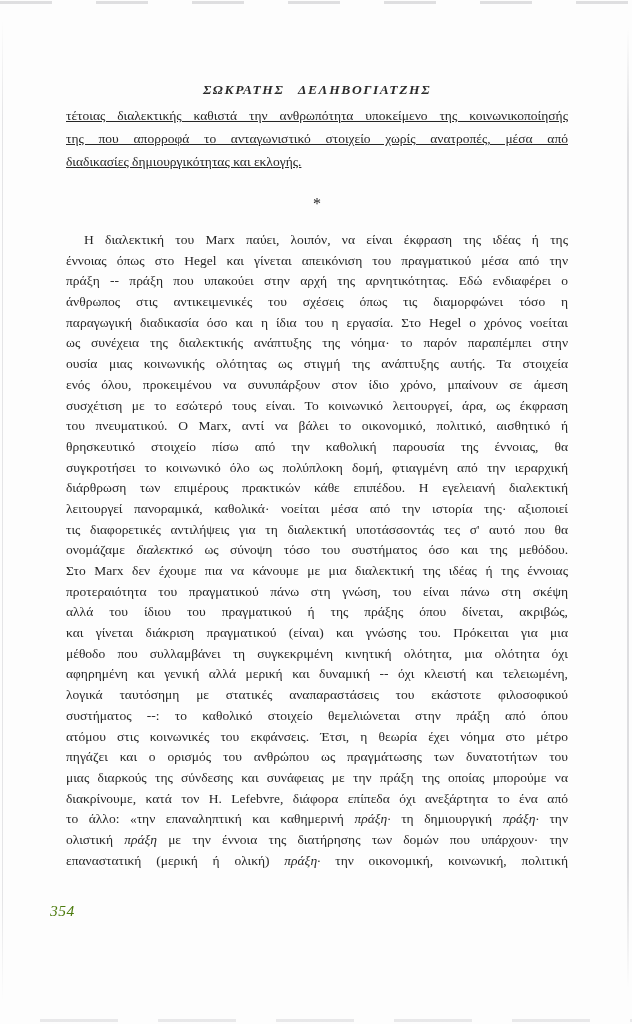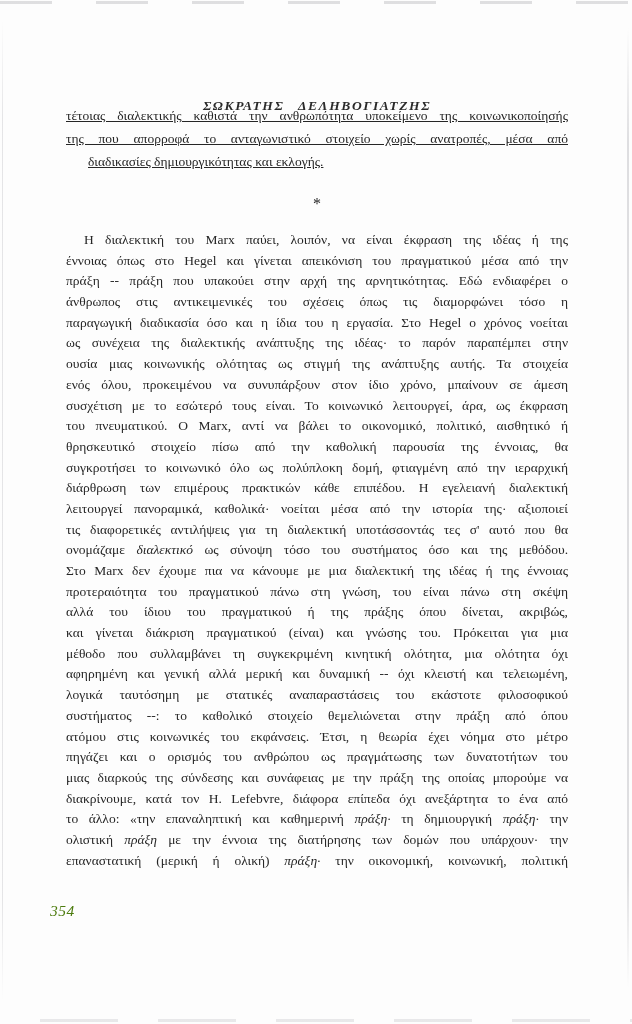--- a/index.html
+++ b/index.html
@@ -50,42 +50,41 @@
     position: absolute;
     left: 0; top: 82px; width: 502px;
     text-align: center;
     font-style: italic;
     font-weight: 700;
     font-size: 13.5px;
     letter-spacing: 1.6px;
     word-spacing: 9px;
     color: #2a2a2a;
     white-space: nowrap;
-    margin-top: 16px;
   }
   .para { position: absolute; left: 0; width: 502px; }
   .para-continuation { top: 104px; text-decoration: underline; }
   .para-continuation .text-line { line-height: 23px; height: 23px; }
   .divider {
     position: absolute;
     left: 0; top: 194px; width: 502px;
     text-align: center;
     font-size: 16px;
     line-height: 20px;
   }
   .para-main { top: 230px; }
   .para-main .text-line { line-height: 20.7px; height: 20.7px; }
   .text-line {
     font-size: 13.5px;
     text-align: justify;
     text-align-last: justify;
     overflow: hidden;
     white-space: normal;
   }
-  .text-line.flush-left { text-align-last: left; margin-left: 22px; }
+  .text-line.flush-left { text-align-last: left; }
   .text-line.indent { text-indent: 18px; }
   .text-line .em { font-style: italic; }
   .page-number {
     position: absolute;
     left: 50px; top: 902px;
     font-style: italic;
     font-size: 15.5px;
     letter-spacing: 0.5px;
     color: #4d7c0f;
   }
@@ -109,21 +108,21 @@
       </div>
 
     <div class="divider">*</div>
 
     <div class="para para-main">
         <div class="text-line indent"><span>Η διαλεκτική του Marx παύει, λοιπόν, να είναι έκφραση της ιδέας ή της</span></div>
         <div class="text-line"><span>έννοιας όπως στο Hegel και γίνεται απεικόνιση του πραγματικού μέσα από την</span></div>
         <div class="text-line"><span>πράξη -- πράξη που υπακούει στην αρχή της αρνητικότητας. Εδώ ενδιαφέρει ο</span></div>
         <div class="text-line"><span>άνθρωπος στις αντικειμενικές του σχέσεις όπως τις διαμορφώνει τόσο η</span></div>
         <div class="text-line"><span>παραγωγική διαδικασία όσο και η ίδια του η εργασία. Στο Hegel ο χρόνος νοείται</span></div>
-        <div class="text-line"><span>ως συνέχεια της διαλεκτικής ανάπτυξης της ιδέας· το παρόν παραπέμπει στην</span></div>
+        <div class="text-line"><span>ως συνέχεια της διαλεκτικής ανάπτυξης της νόημα· το παρόν παραπέμπει στην</span></div>
         <div class="text-line"><span>ουσία μιας κοινωνικής ολότητας ως στιγμή της ανάπτυξης αυτής. Τα στοιχεία</span></div>
         <div class="text-line"><span>ενός όλου, προκειμένου να συνυπάρξουν στον ίδιο χρόνο, μπαίνουν σε άμεση</span></div>
         <div class="text-line"><span>συσχέτιση με το εσώτερό τους είναι. Το κοινωνικό λειτουργεί, άρα, ως έκφραση</span></div>
         <div class="text-line"><span>του πνευματικού. Ο Marx, αντί να βάλει το οικονομικό, πολιτικό, αισθητικό ή</span></div>
         <div class="text-line"><span>θρησκευτικό στοιχείο πίσω από την καθολική παρουσία της έννοιας, θα</span></div>
         <div class="text-line"><span>συγκροτήσει το κοινωνικό όλο ως πολύπλοκη δομή, φτιαγμένη από την ιεραρχική</span></div>
         <div class="text-line"><span>διάρθρωση των επιμέρους πρακτικών κάθε επιπέδου. Η εγελειανή διαλεκτική</span></div>
         <div class="text-line"><span>λειτουργεί πανοραμικά, καθολικά· νοείται μέσα από την ιστορία της· αξιοποιεί</span></div>
         <div class="text-line"><span>τις διαφορετικές αντιλήψεις για τη διαλεκτική υποτάσσοντάς τες σ' αυτό που θα</span></div>
         <div class="text-line"><span>ονομάζαμε </span><span class="em">διαλεκτικό</span><span> ως σύνοψη τόσο του συστήματος όσο και της μεθόδου.</span></div>

